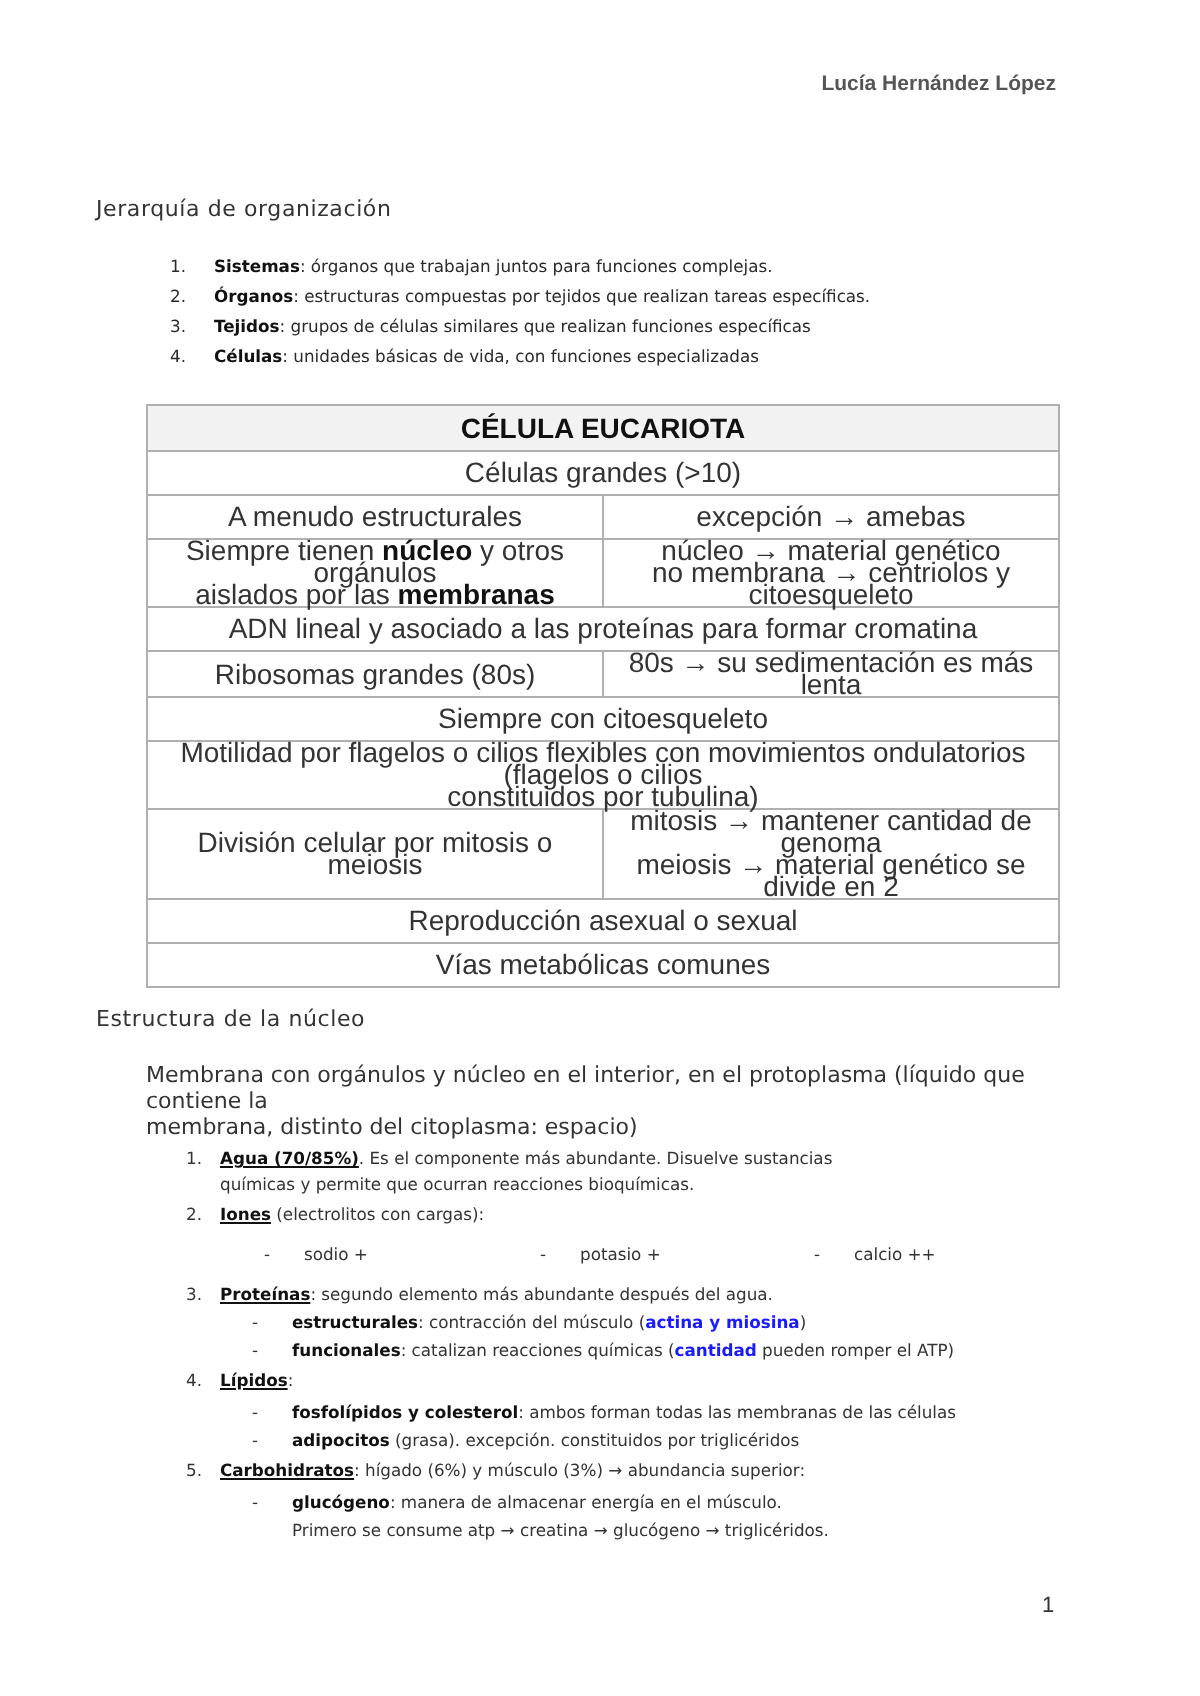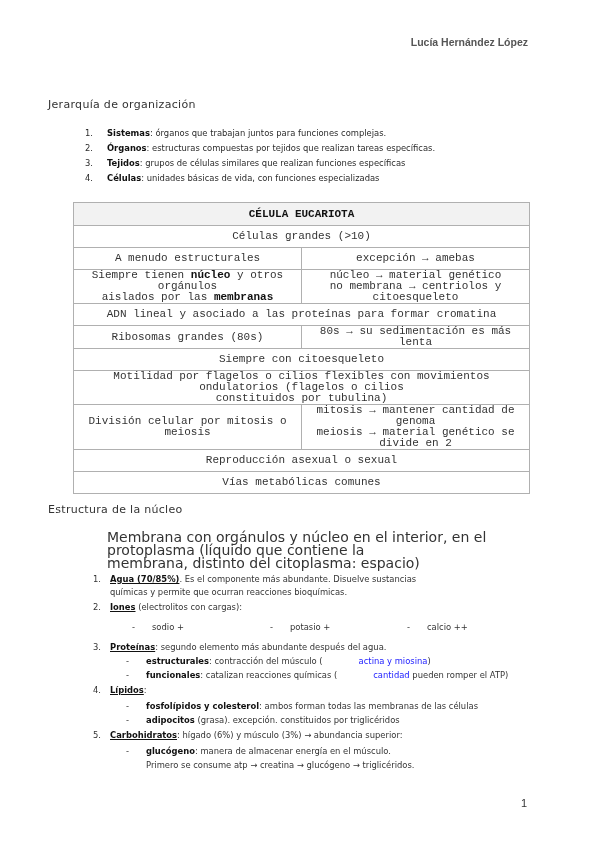--- a/index.html
+++ b/index.html
@@ -26,39 +26,39 @@
   .h-jer { top: 98px; }
   .h-est { top: 503px; }
 
   .ol { position: absolute; left: 85px; margin: 0; padding: 0; list-style: none; font-size: 8.4px; line-height: 15px; }
   .ol li { position: relative; padding-left: 22px; }
   .ol .num { position: absolute; left: 0; top: 0; }
   .ol-top { top: 126px; }
 
   b { font-weight: bold; color: #111; }
   .u { text-decoration: underline; }
-  .blue { color: #1a1aff; font-weight: normal; margin-left: 36px; }
+  .blue { color: #1a1aff; font-weight: bold; }
 
   table.cell-table {
     position: absolute; left: 73px; top: 202px; width: 457px;
-    border-collapse: collapse; font-size: 11px; color: #333;
-    font-family: Liberation Mono, monospace;
+    border-collapse: collapse; font-size: 14px; color: #333;
+    font-family: Liberation Sans, sans-serif;
   }
   table.cell-table td {
     border: 1.4px solid #b0b0b0; text-align: center; vertical-align: middle;
     padding: 0 4px; line-height: 11px;
   }
   table.cell-table td.half { width: 50%; }
   tr.r1 td { height: 22px; background: #f2f2f2; font-weight: bold; color: #111; }
   tr.rs td { height: 21px; }
   tr.rd td { height: 33px; }
 
   .para {
     position: absolute; left: 73px; top: 531px; width: 460px;
-    font-size: 14px; line-height: 13px; color: #333; margin-left: 34px;
+    font-size: 11px; line-height: 13px; color: #333;
   }
   .nl { position: absolute; left: 93px; font-size: 8.4px; line-height: 13px; color: #333; }
   .nl .n { position: absolute; left: 0; }
   .nl .t { position: absolute; left: 17px; white-space: nowrap; }
   .dash-row { position: absolute; font-size: 8.4px; line-height: 13px; color: #333; white-space: nowrap; }
   .dash-row .d { position: absolute; left: 0; }
   .dash-row .t { position: absolute; left: 20px; }
 
   .page-num {
     position: absolute; left: 521px; top: 797px;

